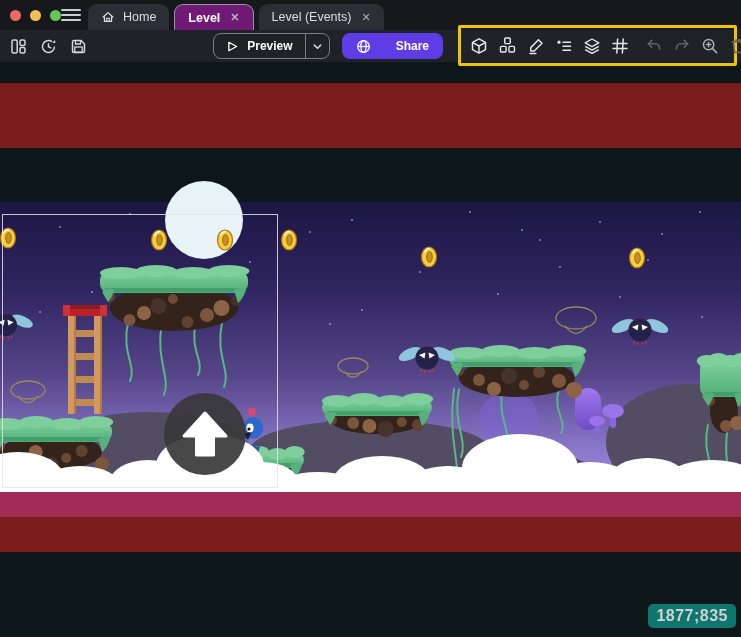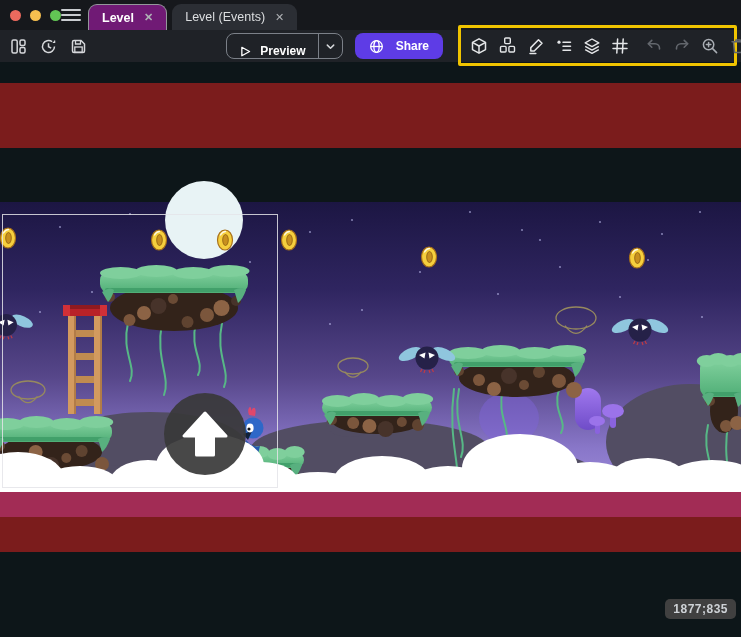--- a/index.html
+++ b/index.html
@@ -16,48 +16,56 @@
   .burger i{display:block;height:2px;background:#caccd0;border-radius:1px;}
   .tabs{display:flex;margin-left:88px;height:26px;}
   .tab{display:flex;align-items:center;gap:8px;padding:0 13px;background:#2b2e34;color:#dcdee0;font-size:12.5px;border-radius:9px 9px 0 0;margin-right:5px;cursor:pointer;}
   .tab .close{color:#aeb1b5;font-size:11px;padding-left:2px;}
   .tab.active{background:#701a75;border:1px solid #94979b;border-bottom:none;color:#fff;font-weight:bold;}
   
   .toolbar{position:relative;height:32px;background:#1f2227;display:flex;align-items:center;padding:0 298px 0 8px;}
   .tbtn{display:flex;align-items:center;justify-content:center;padding:2px;background:none;border:none;cursor:pointer;}
   .leftIcons{display:flex;gap:9px;}
   .previewBtn{margin-left:auto;display:flex;align-items:stretch;border:1px solid #7b8088;border-radius:8px;height:26px;color:#fff;cursor:pointer;background:transparent;}
-  .previewMain{display:flex;align-items:flex-end;gap:8px;padding:0 12px;font-size:12px;font-weight:bold;}
+  .previewMain{display:flex;align-items:center;gap:8px;padding:0 12px;font-size:12px;font-weight:bold;}
   .previewDrop{display:flex;align-items:center;justify-content:center;width:24px;border-left:1px solid #7b8088;}
-  .shareBtn{display:flex;align-items:center;gap:12px;margin-left:12px;height:26px;padding:0 14px;background:#5e3ce6;border:none;border-radius:8px;color:#fff;font-size:12px;font-weight:bold;cursor:pointer;}
+  .shareBtn{display:flex;align-items:center;gap:25px;margin-left:12px;height:26px;padding:0 14px;background:#5e3ce6;border:none;border-radius:8px;color:#fff;font-size:12px;font-weight:bold;cursor:pointer;}
   .tool-highlight{position:absolute;top:25px;right:4px;width:279px;height:41px;border:3px solid #f0c400;border-radius:2px;display:flex;align-items:center;gap:6px;padding:0 7px;z-index:30;}
   .vdiv{width:1px;height:20px;background:#4a4e55;}
   
   .canvas{position:relative;width:741px;height:575px;background:#0d1619;overflow:hidden;}
   .canvas svg{position:absolute;left:0;top:0;}
   .selection{position:absolute;border:1px solid rgba(228,228,233,.85);z-index:5;}
-  .coords{position:absolute;right:5px;bottom:18px;background:#404040;color:#ced2d6;font-size:12px;font-weight:bold;padding:3px 8px;border-radius:5px;z-index:6;letter-spacing:.5px;}
+  .coords{position:absolute;right:5px;bottom:9px;background:#0f766e;color:#ced2d6;font-size:16px;font-weight:bold;padding:3px 8px;border-radius:5px;z-index:6;letter-spacing:.5px;}
 </style>
 </head>
 <body>
 
 <div class="window">
 
   <div class="titlebar">
     <div class="traffic">
       <span class="light red"></span>
       <span class="light yellow"></span>
       <span class="light green"></span>
     </div>
     <div class="burger">
         <i></i>
         <i></i>
         <i></i>
       </div>
     <div class="tabs">
+      <div class="tab">
+        <svg width="14" height="14" viewBox="0 0 16 16">
+          <path d="M2.5 8 L8 3 L13.5 8" fill="none" stroke="#dcdee0" stroke-width="1.5" stroke-linecap="round" stroke-linejoin="round"></path>
+          <path d="M4 7.5 V13 H12 V7.5" fill="none" stroke="#dcdee0" stroke-width="1.5" stroke-linejoin="round"></path>
+          <rect x="6.6" y="9.5" width="2.8" height="3.5" fill="none" stroke="#dcdee0" stroke-width="1.2"></rect>
+        </svg>
+        <span>Home</span>
+      </div>
       <div class="tab active">
         <span>Level</span>
         <span class="close">✕</span>
       </div>
       <div class="tab">
         <span>Level (Events)</span>
         <span class="close">✕</span>
       </div>
     </div>
   </div>

